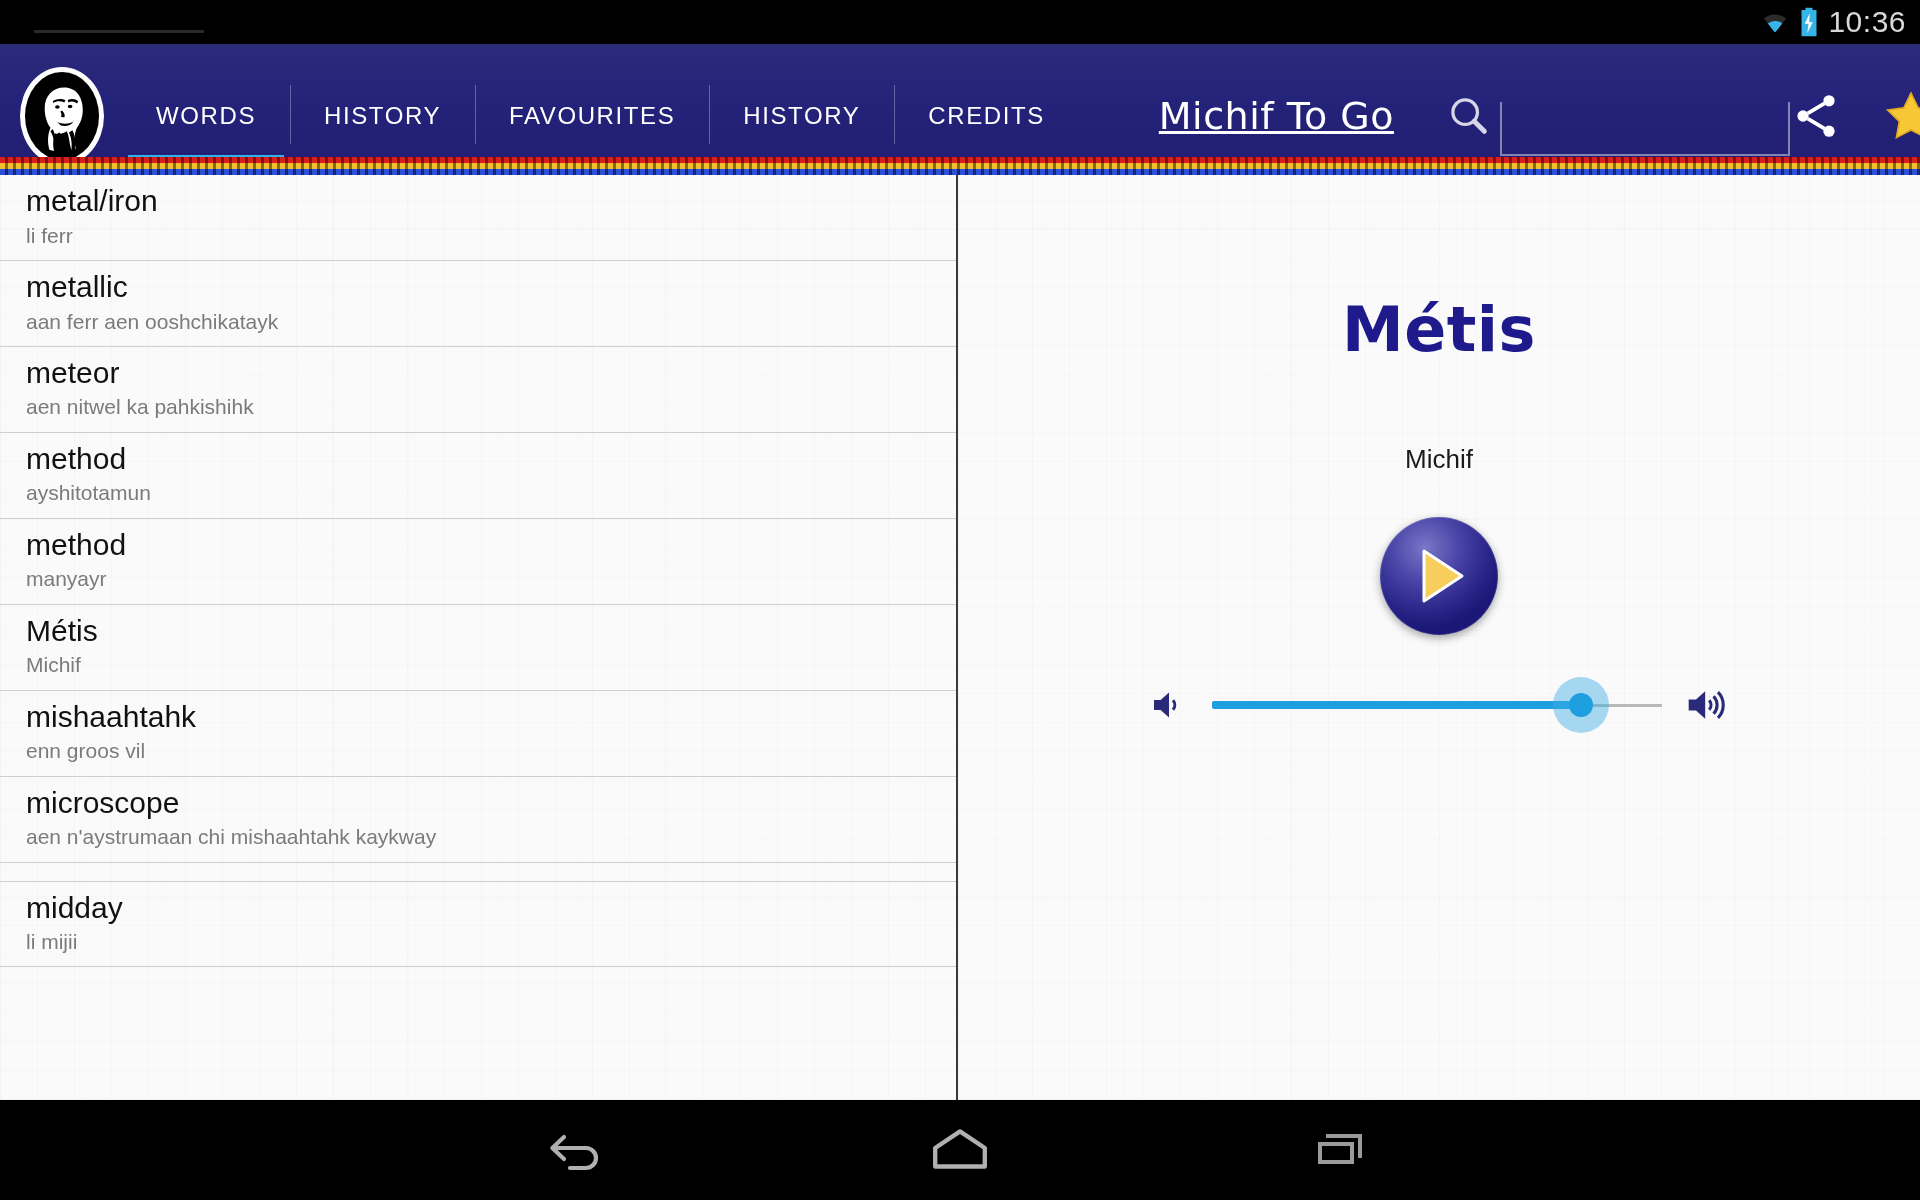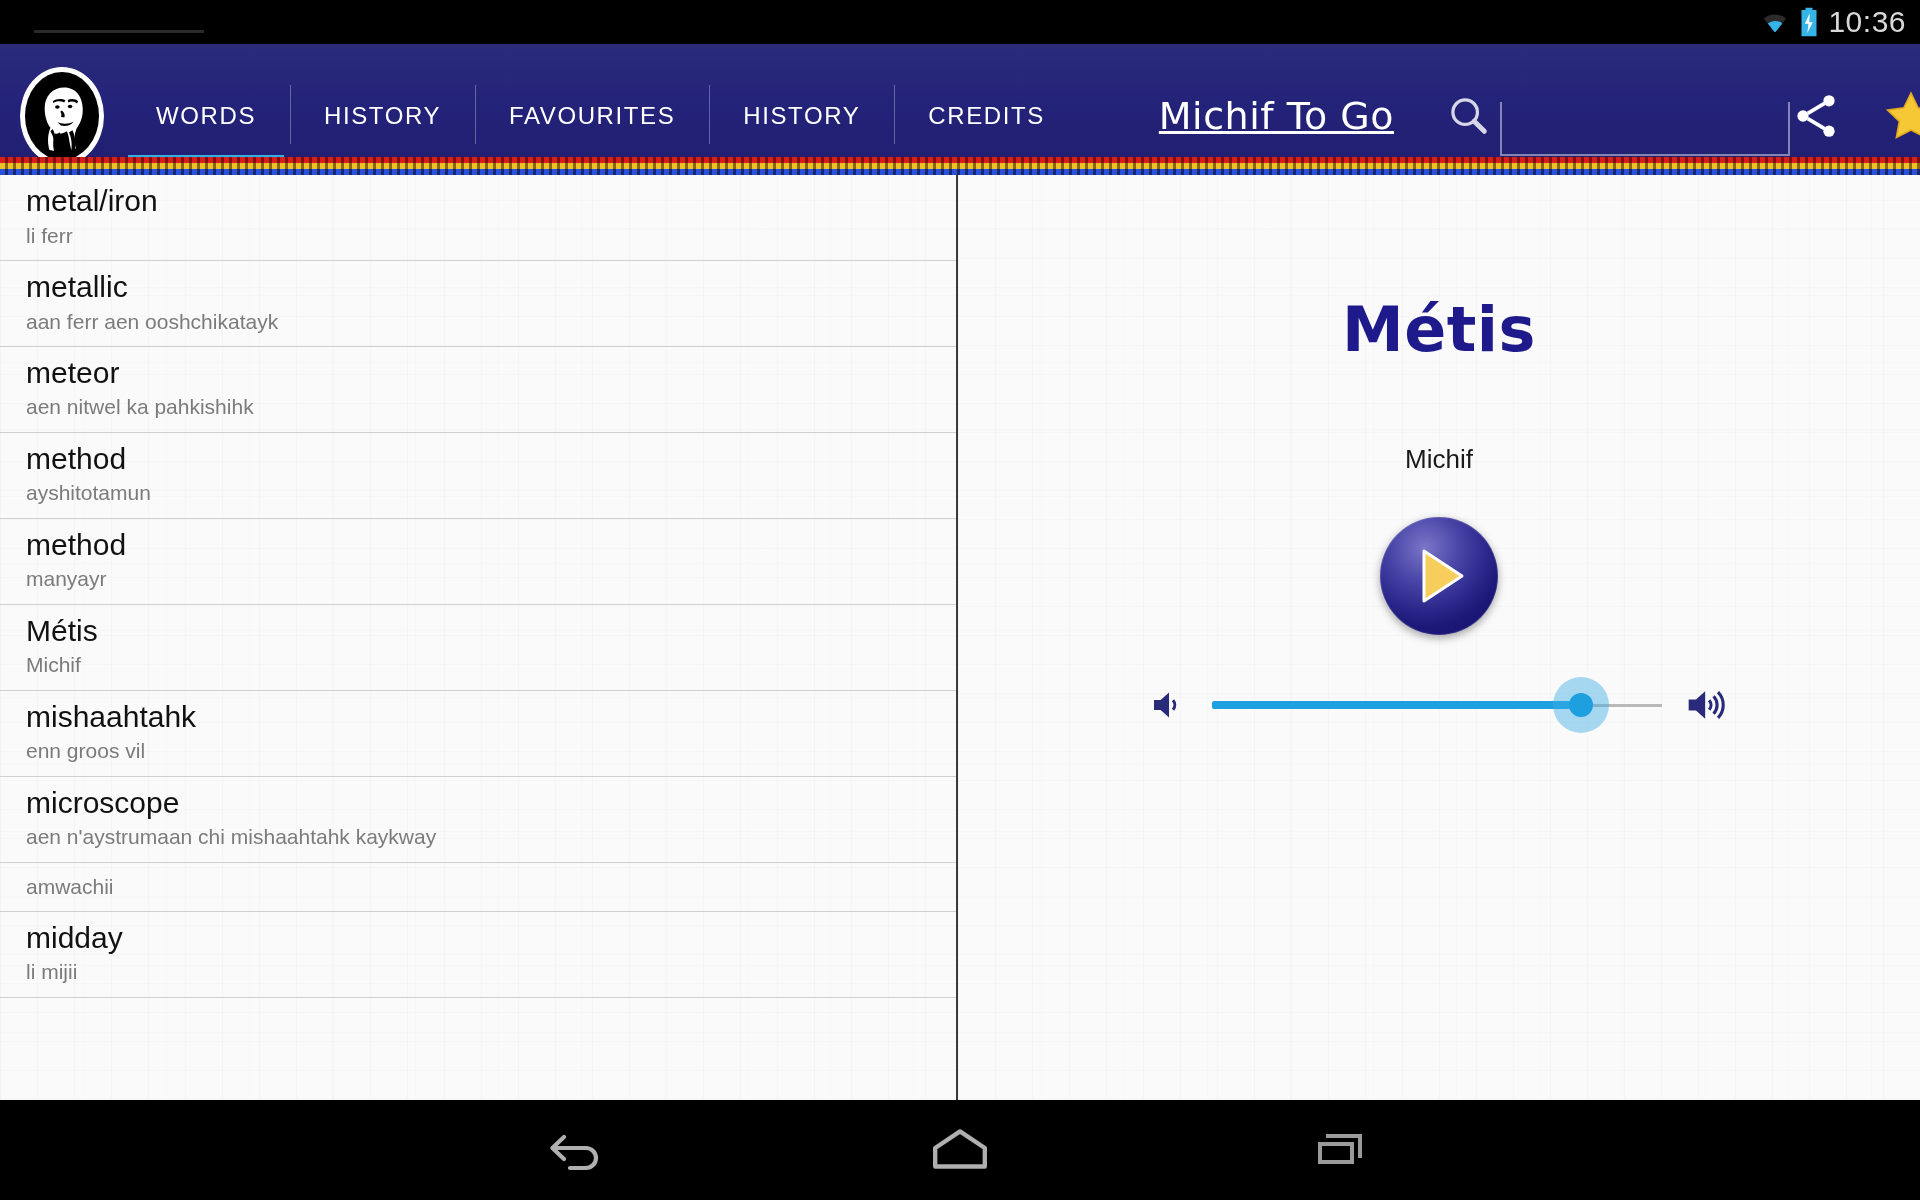--- a/index.html
+++ b/index.html
@@ -291,21 +291,20 @@
         </div>
         <div class="entry">
           <div class="en">mishaahtahk</div>
           <div class="mi">enn groos vil</div>
         </div>
         <div class="entry">
           <div class="en">microscope</div>
           <div class="mi">aen n'aystrumaan chi mishaahtahk kaykway</div>
         </div>
         <div class="entry">
-          <div class="mi">amwachii</div>
         </div>
         <div class="entry">
           <div class="en">midday</div>
           <div class="mi">li mijii</div>
         </div>
       </div>
 
     <div class="detail paper">
       <div class="detail-title" style="color: rgb(30, 26, 140);">Métis</div>
       <div class="detail-sub">Michif</div>

